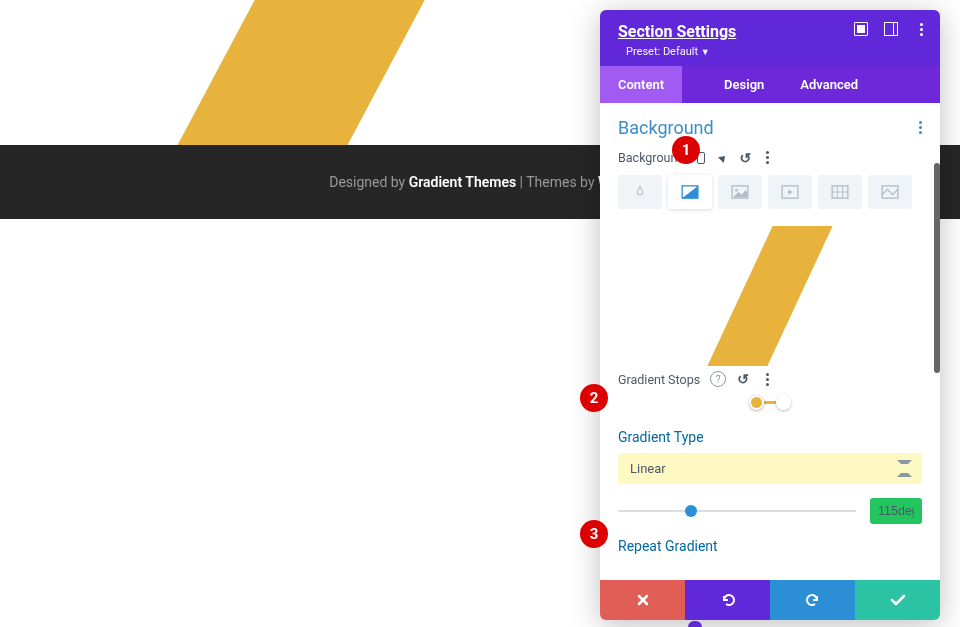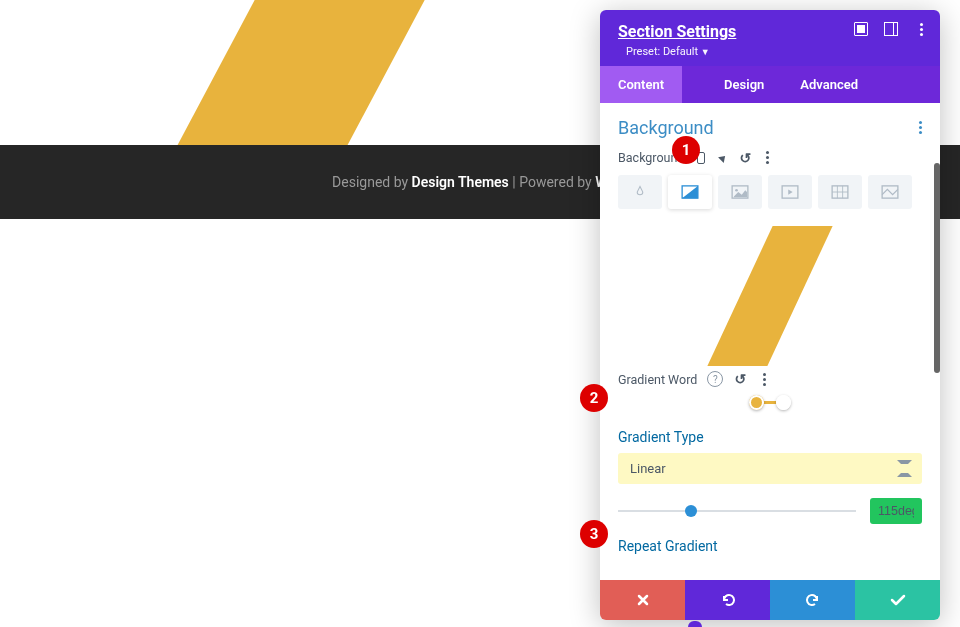--- a/index.html
+++ b/index.html
@@ -83,21 +83,21 @@
 .annot { position:absolute; width:28px; height:28px; background:#d00; color:#fff; border-radius:50%; display:flex; align-items:center; justify-content:center; font-weight:700; font-size:15px; z-index:10; }
 .purple-dot { position:absolute; width:14px; height:6px; background:#6028d9; border-radius:7px 7px 0 0; bottom:0; left:688px; }
 </style>
 </head>
 <body>
 
 <div class="page-bg">
   <div class="yellow-shape"></div>
   <div class="footer-bar">
     <span>
-      <span>Designed by </span><strong>Design Themes</strong><span> | Powered by </span><strong>Word</strong>
+      <span>Designed by </span><strong>Gradient Themes</strong><span> | Themes by </span><strong>Word</strong>
     </span>
   </div>
 </div>
 
 <div class="panel">
   <div class="panel-header">
     <div class="panel-title">Section Settings</div>
     <div class="panel-preset"><span>Preset: Default</span> <span class="caret">▼</span></div>
     <div class="panel-header-icons">
       <span>
@@ -189,21 +189,21 @@
             <path d="M1 11 L7 5 L13 11 L19 5" fill="none" stroke="currentColor" stroke-width="1.5"></path>
           </svg>
         </div>
     </div>
 
     <div class="preview-box">
       <div class="preview-shape"></div>
     </div>
 
     <div class="stops-row">
-      <span>Gradient Word</span>
+      <span>Gradient Stops</span>
       <span class="mini-icon q">?</span>
       <span class="mini-icon mini-undo">↺</span>
       <span class="mini-icon">
           <span class="icon-vdots" style="color:#4c5866;">
             <i></i>
             <i></i>
             <i></i>
           </span>
         </span>
     </div>

